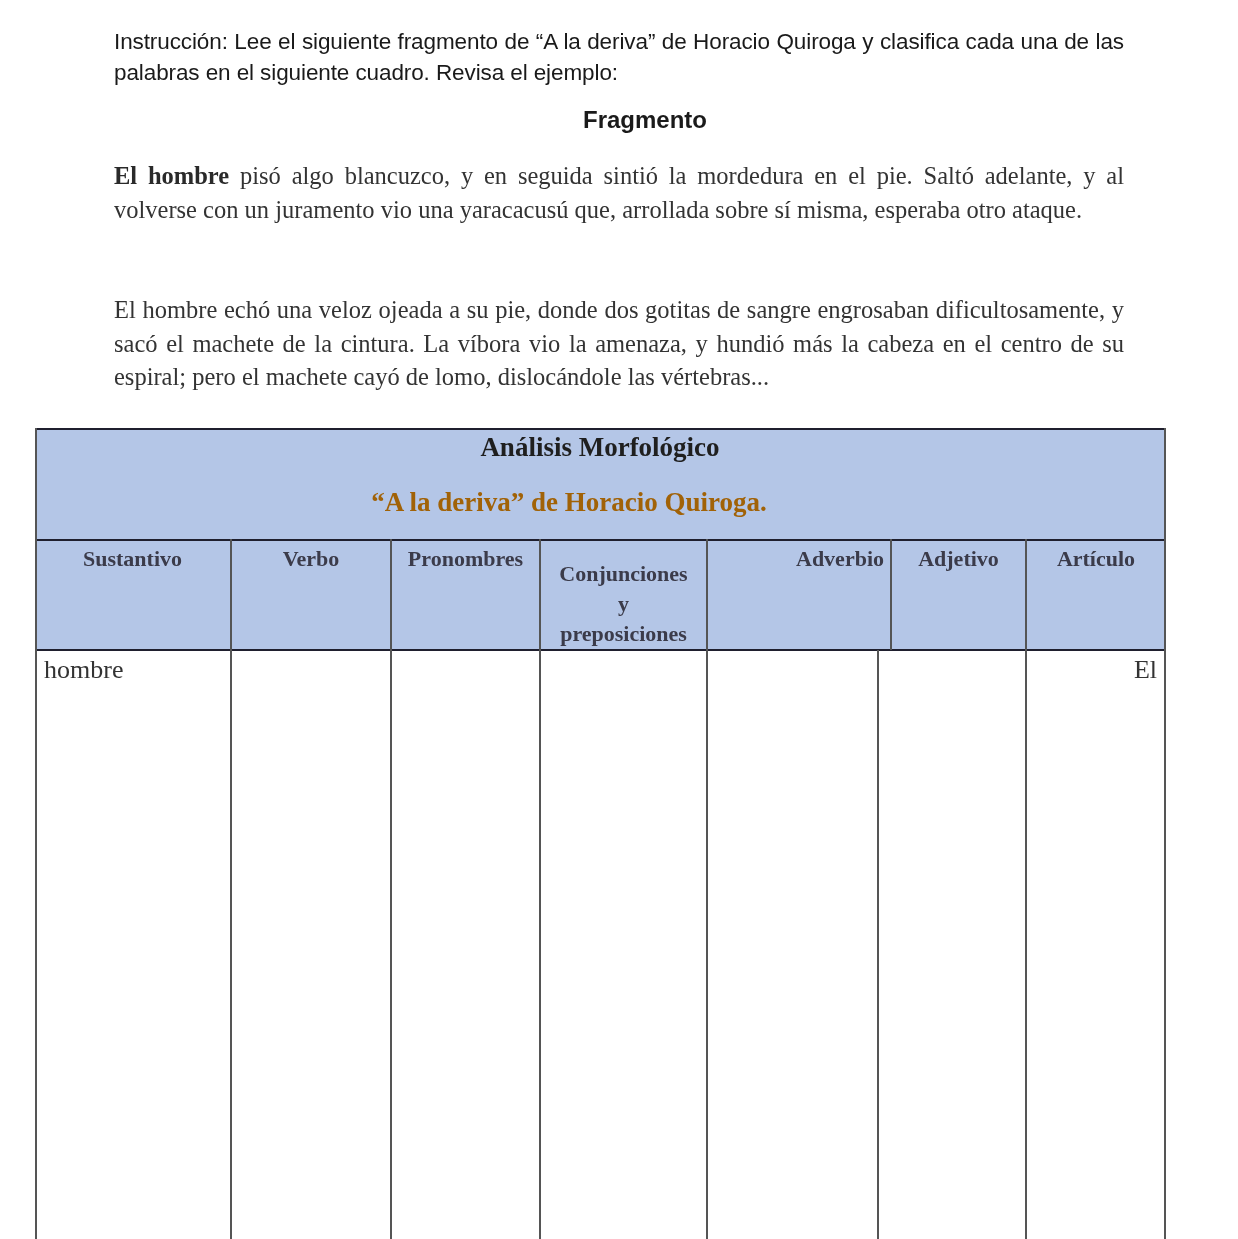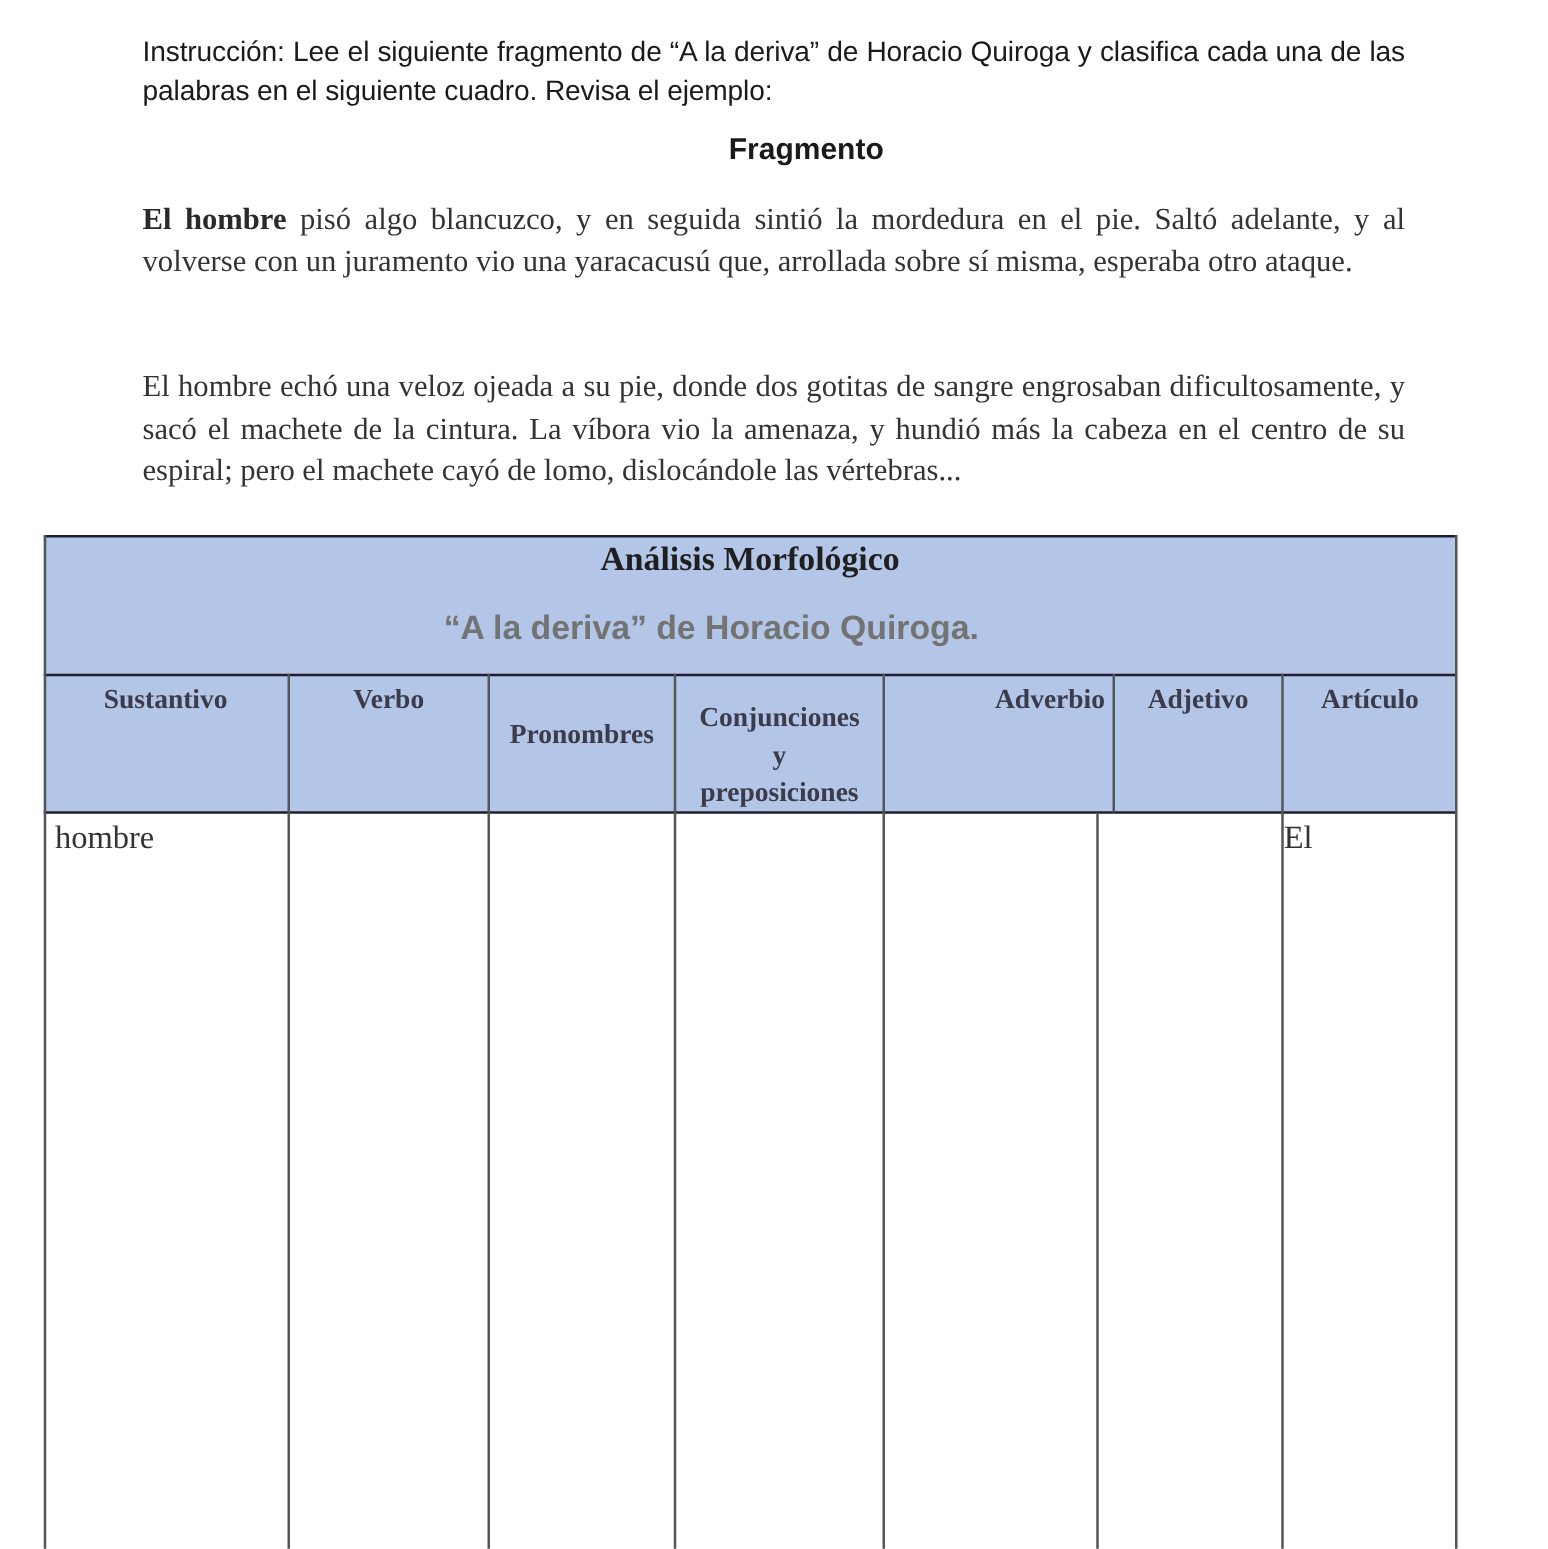--- a/index.html
+++ b/index.html
@@ -9,21 +9,21 @@
   .para { position:absolute; left:114px; width:1010px; font-family:"Liberation Serif", serif; font-size:24.5px; line-height:33.5px; text-align:justify; color:#333; }
   .para b { color:#2a2a2a; }
   .p1 { top:159px; }
   .p2 { top:293px;font-family:Liberation Serif, serif; }
   .tbl { position:absolute; left:35px; top:428px; width:1130px; height:830px; }
   .hdr-band { position:absolute; left:0; top:0; width:1130px; height:222px; background:#b4c6e7; }
   .line { position:absolute; background:#3a3a3a; }
   .vline { width:2px; background:#555; }
   .hline { height:2px; background:#1f1f2e; }
   .t1 { position:absolute; left:0; width:1130px; top:4px; text-align:center; font-family:"Liberation Serif", serif; font-weight:bold; font-size:27px; color:#1f1f1f; }
-  .t2 { position:absolute; left:0; width:1068px; top:59px; text-align:center; font-family:Liberation Sans, sans-serif; font-weight:bold; font-size:27px; color:#737373; }
+  .t2 { position:absolute; left:0; width:1068px; top:59px; text-align:center; font-family:Liberation Serif, serif; font-weight:bold; font-size:27px; color:#a16207; }
   .colh { position:absolute; top:116px; text-align:center; font-family:"Liberation Serif", serif; font-weight:bold; font-size:22px; line-height:30px; color:#3b3b4a; }
   .cell { position:absolute; font-family:"Liberation Serif", serif; font-size:26px; color:#333; }
 </style>
 </head>
 <body>
 
 <div class="instr">Instrucción: Lee el siguiente fragmento de “A la deriva” de Horacio Quiroga y clasifica cada una de las palabras en el siguiente cuadro. Revisa el ejemplo:</div>
 <div class="frag-title">Fragmento</div>
 
 <div class="para p1"><b>El hombre</b><span> pisó algo blancuzco, y en seguida sintió la mordedura en el pie. Saltó adelante, y al volverse con un juramento vio una yaracacusú que, arrollada sobre sí misma, esperaba otro ataque.</span></div>
@@ -44,23 +44,23 @@
   <div class="line vline" style="left:195px;top:111px;height:720px;"></div>
   <div class="line vline" style="left:355px;top:111px;height:720px;"></div>
   <div class="line vline" style="left:504px;top:111px;height:720px;"></div>
   <div class="line vline" style="left:671px;top:111px;height:720px;"></div>
   <div class="line vline" style="left:855px;top:111px;height:111px;"></div>
   <div class="line vline" style="left:842px;top:222px;height:610px;"></div>
   <div class="line vline" style="left:990px;top:111px;height:720px;"></div>
 
   <div class="colh" style="left:0;width:195px;">Sustantivo</div>
   <div class="colh" style="left:197px;width:158px;">Verbo</div>
-  <div class="colh" style="left:357px;width:147px;margin-top:28px;">Pronombres</div>
+  <div class="colh" style="left:357px;width:147px;">Pronombres</div>
   <div class="colh" style="left:506px;width:165px;white-space:pre-line;margin-top:15px;">Conjunciones
 y
 preposiciones</div>
   <div class="colh" style="left:699px;width:212px;">Adverbio</div>
   <div class="colh" style="left:857px;width:133px;">Adjetivo</div>
   <div class="colh" style="left:992px;width:138px;">Artículo</div>
 
   <div class="cell" style="left:9px;top:227px;">hombre</div>
-  <div class="cell" style="left:992px;width:130px;top:227px;text-align:left;">El</div>
+  <div class="cell" style="left:992px;width:130px;top:227px;text-align:right;">El</div>
 </div>
 
 </body></html>

